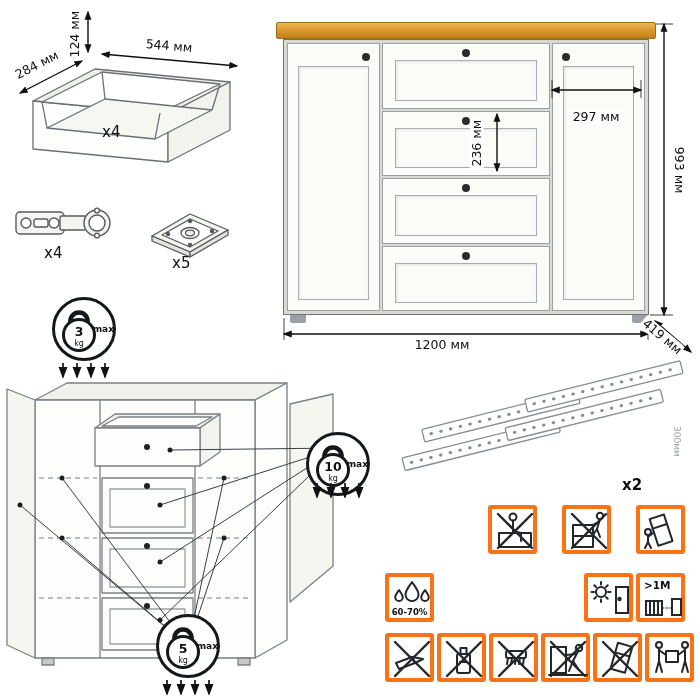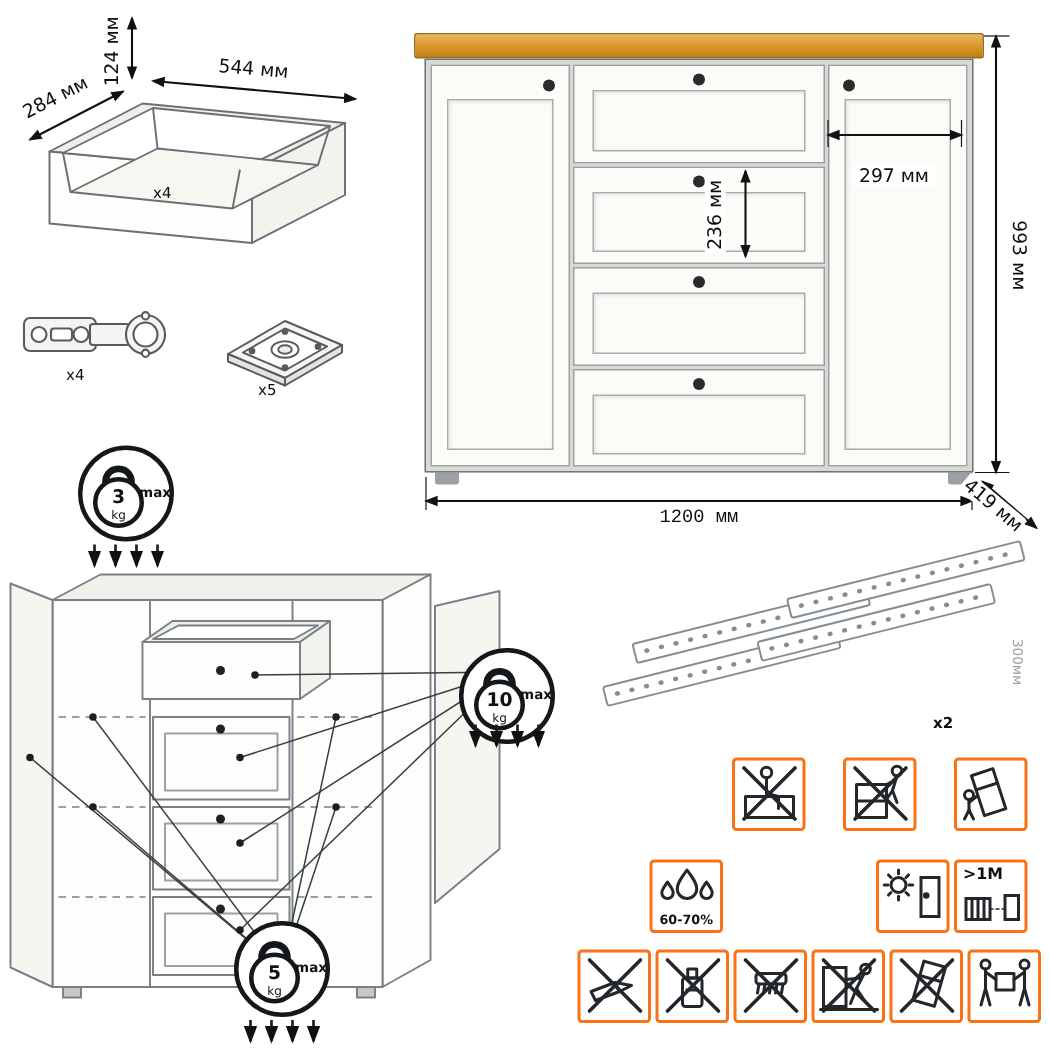--- a/index.html
+++ b/index.html
@@ -5,21 +5,21 @@
   * { margin:0; padding:0; box-sizing:border-box; }
   body { font-family:"DejaVu Sans","Liberation Sans",sans-serif; background:#fff; }
   #canvas { position:relative; width:700px; height:700px; background:#fff; overflow:hidden; }
   svg { pointer-events:none; }
   #lineart { position:absolute; left:0; top:0; z-index:5; }
   #dims { position:absolute; left:0; top:0; z-index:20; }
 
   
   .lbl { position:absolute; font-size:12.5px; line-height:1.15; color:#0e0e0e; background:#fff;
          padding:0 2px; white-space:nowrap; z-index:30; text-align:center; }
-  .count { font-size:10px; background:transparent; }
+  .count { font-size:15px; background:transparent; }
 
   
   .cab-top { position:absolute; left:276px; top:22px; width:380px; height:17px; z-index:10;
       background:linear-gradient(180deg,#ecb558 0%, var(--wood-top,#d8962a) 55%, #c07f16 100%);
       border:1px solid var(--wood-edge,#9a6f15); border-radius:2px; }
   .cab-body { position:absolute; left:283px; top:39px; width:366px; height:276px; z-index:10;
       background:#d9d9d2; border:1px solid #70757c; display:flex; gap:2px; padding:3px; }
   .cab-col { background:var(--body,#fbfbf7); border:1px solid #9aa0a6; position:relative; }
   .door { flex:0 0 93px; }
   .drawer-stack { flex:1; display:flex; flex-direction:column; gap:2px; }
@@ -34,21 +34,21 @@
   .foot { position:absolute; top:314px; width:16px; height:9px; background:#9aa0a6; z-index:9;
           border-radius:0 0 2px 2px; }
 
   
   .weight-circle { position:absolute; width:64px; height:64px; background:#fff; z-index:12;
       border:3px solid #15181b; border-radius:50%; }
   .weight-circle svg { position:absolute; left:2px; top:4px; }
   .wc-max { position:absolute; right:-1px; top:24px; font-size:9px; font-weight:bold; color:#111; }
 
   
-  .cic { position:absolute; width:49px; height:49px; background:#fff; border:2px solid #f97316;
+  .cic { position:absolute; width:49px; height:49px; background:#fff; border:4px solid #f97316;
          border-radius:3px; z-index:10; }
   .cic svg { position:absolute; left:1px; top:0; }
   .ic-label { position:absolute; bottom:1px; left:0; width:100%; text-align:center;
               font-size:8.5px; font-weight:bold; color:#111; }
   .ic-label.tiny { font-size:7px; letter-spacing:-0.3px; }
   .ic-corner { position:absolute; top:2px; left:4px; font-size:10.5px; font-weight:bold; color:#111; }
 
   
   #lbl-124 { left:49px; top:27px; width:52px; transform:rotate(-90deg); }
   #lbl-544 { left:143px; top:39px; width:52px; transform:rotate(5deg); }
@@ -275,21 +275,21 @@
           <line x1="14" y1="18" x2="29" y2="18"></line>
         </g>
       <circle cx="7" cy="23" r="3"></circle>
       <line x1="7" y1="26" x2="7" y2="33"></line>
       <line x1="7" y1="33" x2="4" y2="39"></line>
       <line x1="7" y1="33" x2="10" y2="39"></line>
       <line x1="7" y1="28" x2="12" y2="24"></line>
     </svg>
   </div>
 
-  <div class="cic" style="left:385px; top:573px;margin-left:48px;">
+  <div class="cic" style="left:385px; top:573px;">
     <svg width="44" height="44" viewBox="0 0 44 44" stroke="#23272b" stroke-width="2" fill="none" stroke-linejoin="round">
       <path d="M22,5 C25.5,10 28.5,13.5 28.5,17.5 A6.5,6.5 0 1 1 15.5,17.5 C15.5,13.5 18.5,10 22,5 Z"></path>
       <path d="M9,13 C11,16 12.8,18 12.8,20.2 A3.8,3.8 0 1 1 5.2,20.2 C5.2,18 7,16 9,13 Z"></path>
       <path d="M35,13 C37,16 38.8,18 38.8,20.2 A3.8,3.8 0 1 1 31.2,20.2 C31.2,18 33,16 35,13 Z"></path>
     </svg>
     <span class="ic-label">60-70%</span>
   </div>
   <div class="cic" style="left:584px; top:573px;">
     <svg width="44" height="44" viewBox="0 0 44 44" stroke="#23272b" stroke-width="2" fill="none" stroke-linecap="round">
       <circle cx="12" cy="15" r="5"></circle>
@@ -398,21 +398,21 @@
   <div class="lbl" id="lbl-124">124 мм</div>
   <div class="lbl" id="lbl-544">544 мм</div>
   <div class="lbl" id="lbl-284">284 мм</div>
   <div class="lbl count" style="left:100px; top:124px;">x4</div>
   <div class="lbl count" style="left:42px; top:245px;">x4</div>
   <div class="lbl count" style="left:170px; top:255px;">x5</div>
 
   <div class="lbl" style="left:568px; top:65px; width:56px;margin-top:45px;">297 мм</div>
   <div class="lbl" id="lbl-236">236 мм</div>
   <div class="lbl" id="lbl-993">993 мм</div>
-  <div class="lbl" style="left:436px; top:338px; width:60px;font-family:Liberation Mono, monospace;">1200 мм</div>
+  <div class="lbl" style="left:412px; top:338px; width:60px;">1200 мм</div>
   <div class="lbl" id="lbl-419">419 мм</div>
 
   <div class="lbl count" style="left:620px; top:477px;font-weight:bold;">x2</div>
   <div class="lbl" id="lbl-300">300мм</div>
 
   <svg id="dims" width="700" height="700" viewBox="0 0 700 700">
     <defs>
       <marker id="arr" viewBox="0 0 10 10" refX="8.5" refY="5" markerWidth="6.5" markerHeight="6.5" orient="auto-start-reverse">
         <path d="M0,1.2 L10,5 L0,8.8 z" fill="#111"></path>
       </marker>

